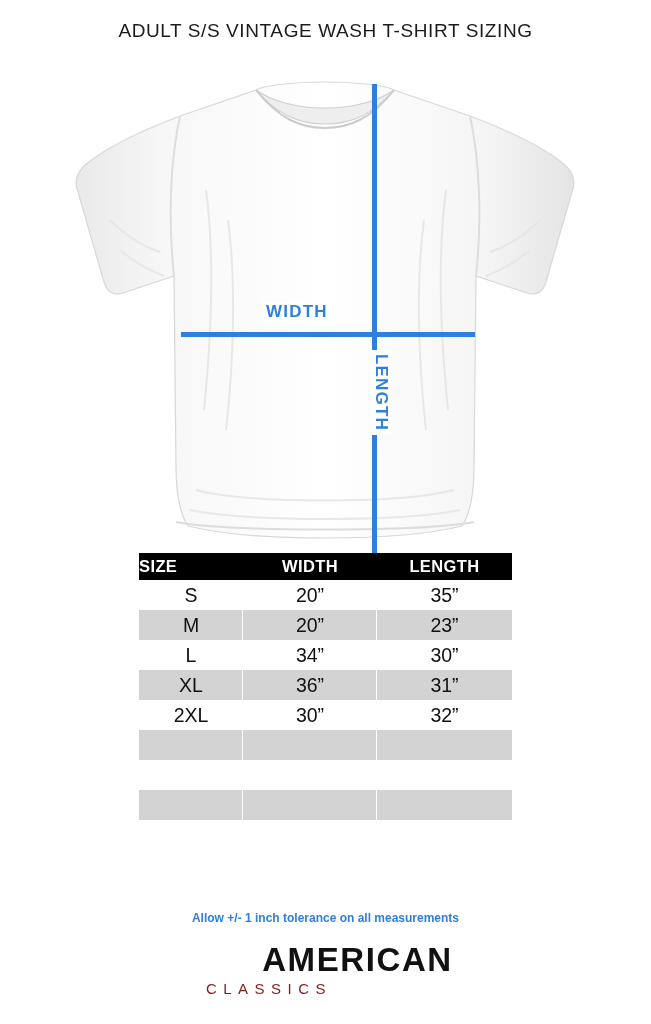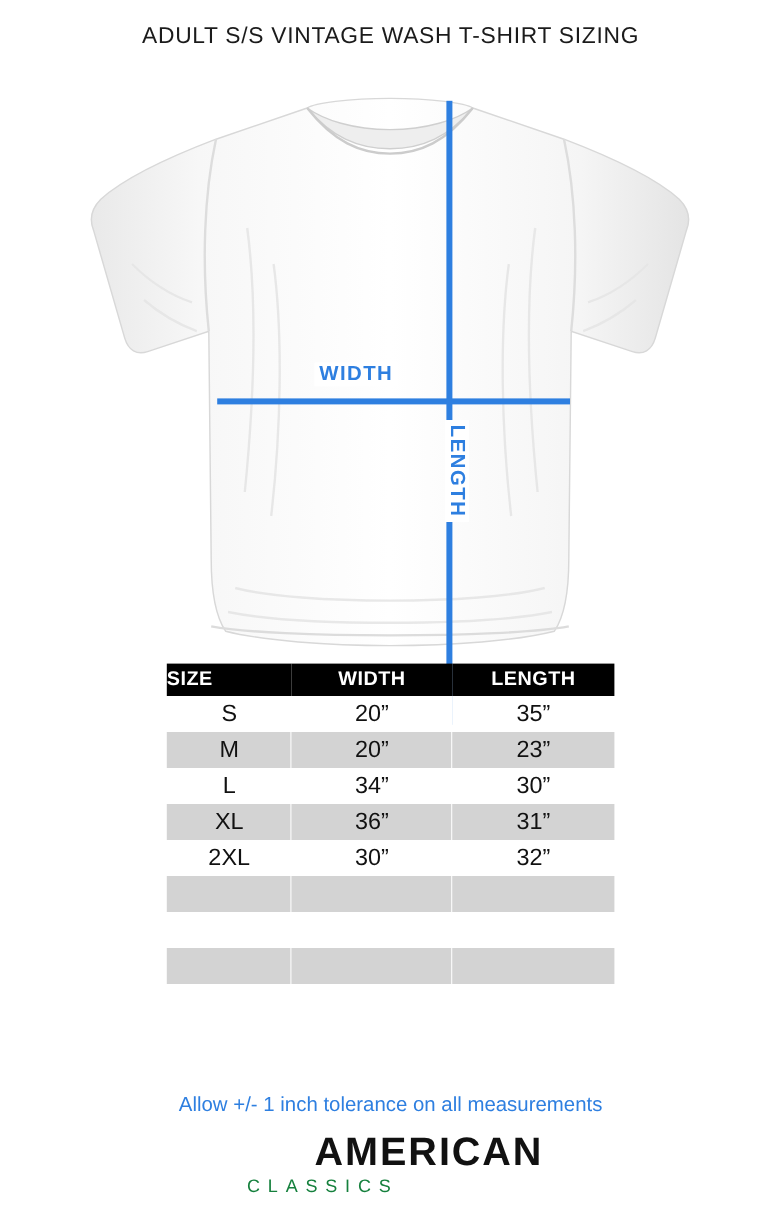--- a/index.html
+++ b/index.html
@@ -134,22 +134,22 @@
   .size-table tr.blank td { height: 30px; }
   .size-table td.cellborder { box-shadow: inset -1px 0 0 #ffffff; }
 
   
   .tolerance {
     position: absolute;
     top: 911px;
     left: 0;
     width: 651px;
     text-align: center;
-    font-size: 17px;
-    font-weight: 400;
+    font-size: 12px;
+    font-weight: 700;
     color: #2e7fe0;
   }
 
   
   .brand-main {
     position: absolute;
     top: 941px;
     left: 0;
     width: 651px;
     text-align: center;
@@ -161,21 +161,21 @@
   }
   .brand-sub {
     position: absolute;
     top: 980px;
     left: 0;
     width: 538px;
     text-align: center;
     font-size: 15px;
     font-weight: 400;
     letter-spacing: 6.5px;
-    color: #15803d;
+    color: #7f1d1d;
   }
 </style>
 </head>
 <body>
 
 <div class="page">
 
   <div class="title">ADULT S/S VINTAGE WASH T-SHIRT SIZING</div>
 
   <div class="shirt-area">

